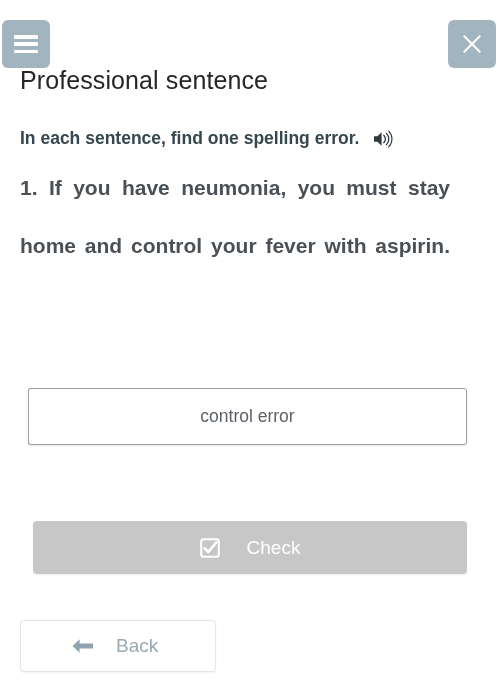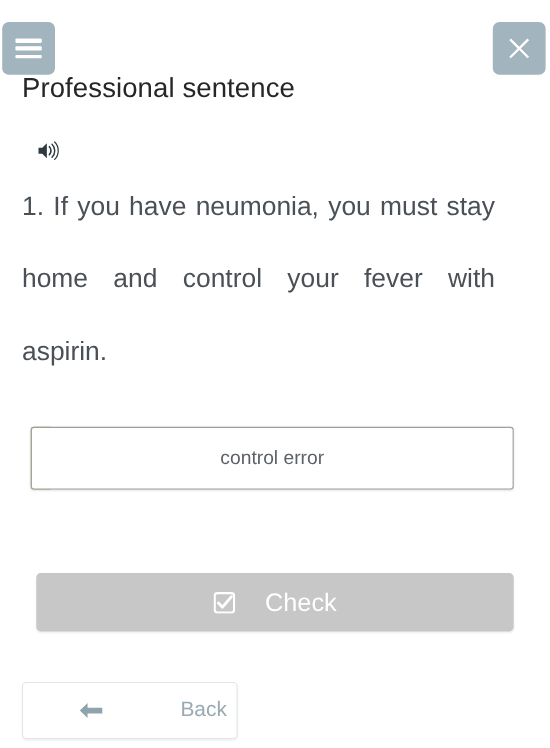--- a/index.html
+++ b/index.html
@@ -89,27 +89,28 @@
     margin: 0 0 9px 0;
   }
   .instruction .itext { white-space: nowrap; }
   .speaker-icon {
     margin-left: 14px;
     display: inline-flex;
     align-items: center;
   }
 
   .sentence {
-    font-size: 24px;
+    font-size: 21px;
     color: #4a5055;
     line-height: 2.75;
     text-align: justify;
     text-justify: inter-word;
     margin: 0 0 2px 0;
     word-spacing: 0.5px;
+    font-weight: bold;
   }
   .sentence.j1 { width: 430px; }
   .sentence.j2 { width: 448px; margin-top: 8px; }
   .sentence:after {
     content: "";
     display: inline-block;
     width: 100%;
     height: 0;
   }
 
@@ -150,21 +151,21 @@
   .check-btn {
     position: absolute;
     left: 33px;
     top: 521px;
     width: 434px;
     height: 53px;
     background: #c7c7c7;
     border: none;
     border-radius: 4px;
     color: #ffffff;
-    font-size: 23px;
+    font-size: 19px;
     font-family: "Liberation Sans", sans-serif;
     display: flex;
     align-items: center;
     justify-content: center;
     gap: 27px;
     cursor: pointer;
     box-shadow: 0 1px 2px rgba(0,0,0,0.07);
   }
 
   
@@ -182,21 +183,21 @@
     align-items: center;
     cursor: pointer;
     box-shadow: 0 1px 2px rgba(0,0,0,0.05);
   }
   .back-arrow {
     margin-left: 43px;
     display: inline-flex;
     align-items: center;
   }
   .back-label {
-    margin-left: 68px;
+    margin-left: 20px;
     font-size: 19px;
     color: #9aa9b2;
   }
 </style>
 </head>
 <body>
 
 <div class="topbar">
 
   <button class="icon-btn menu-btn">
@@ -213,20 +214,21 @@
     </svg>
   </button>
 
 </div>
 
 <div class="page-title">Professional sentence</div>
 
 <div class="content">
 
   <div class="instruction">
+    <span class="itext">In each sentence, find one spelling error.</span>
     <span class="speaker-icon">
       <svg width="20" height="18" viewBox="0 0 20 18">
         <path d="M1 6.3 H4.4 L8.6 2.2 V15.8 L4.4 11.7 H1 Z" fill="#2f3a40"></path>
         <path d="M10.9 5.4 A5.2 5.2 0 0 1 10.9 12.6" stroke="#2f3a40" stroke-width="1.5" fill="none" stroke-linecap="round"></path>
         <path d="M13.3 3.1 A8.3 8.3 0 0 1 13.3 14.9" stroke="#2f3a40" stroke-width="1.3" fill="none" stroke-linecap="round"></path>
         <path d="M15.7 1.1 A11.2 11.2 0 0 1 15.7 16.9" stroke="#2f3a40" stroke-width="1.1" fill="none" stroke-linecap="round"></path>
       </svg>
     </span>
   </div>
 

